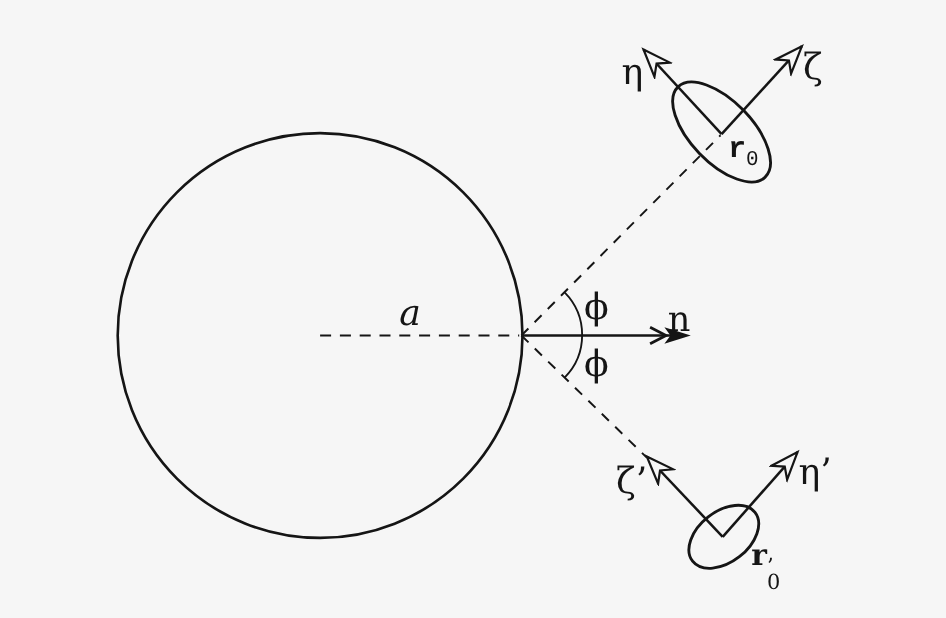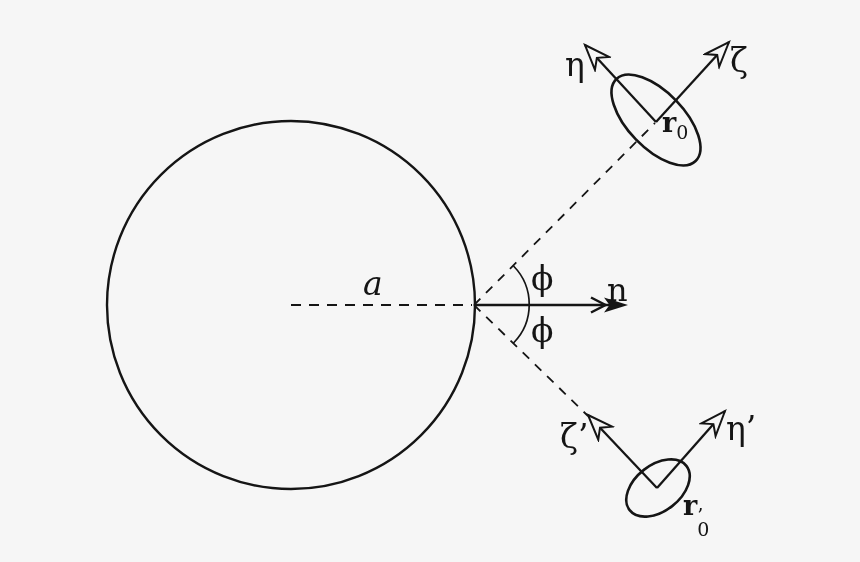--- a/index.html
+++ b/index.html
@@ -76,21 +76,21 @@
   <div class="lbl greek" style="left:531px;top:262px;">ϕ</div>
 
   <div class="lbl greek" style="left:531px;top:314px;">ϕ</div>
 
   <div class="lbl roman" style="left:607px;top:274px;">n</div>
 
   <div class="lbl greek" style="left:565px;top:48px;">η</div>
 
   <div class="lbl greek" style="left:730px;top:44px;">ζ</div>
 
-  <div class="lbl" style="left:662px;top:109px;">
+  <div class="lbl" style="left:662px;top:124px;font-family:Liberation Mono, monospace;">
     <span class="vecbase">r</span><span class="vecsub">0</span>
   </div>
 
   <div class="lbl greek" style="left:560px;top:420px;">ζ’</div>
 
   <div class="lbl greek" style="left:726px;top:412px;">η’</div>
 
   <div class="lbl" style="left:683px;top:492px;">
     <span class="vecbase">r</span><span class="stack">
         <span>’</span>

